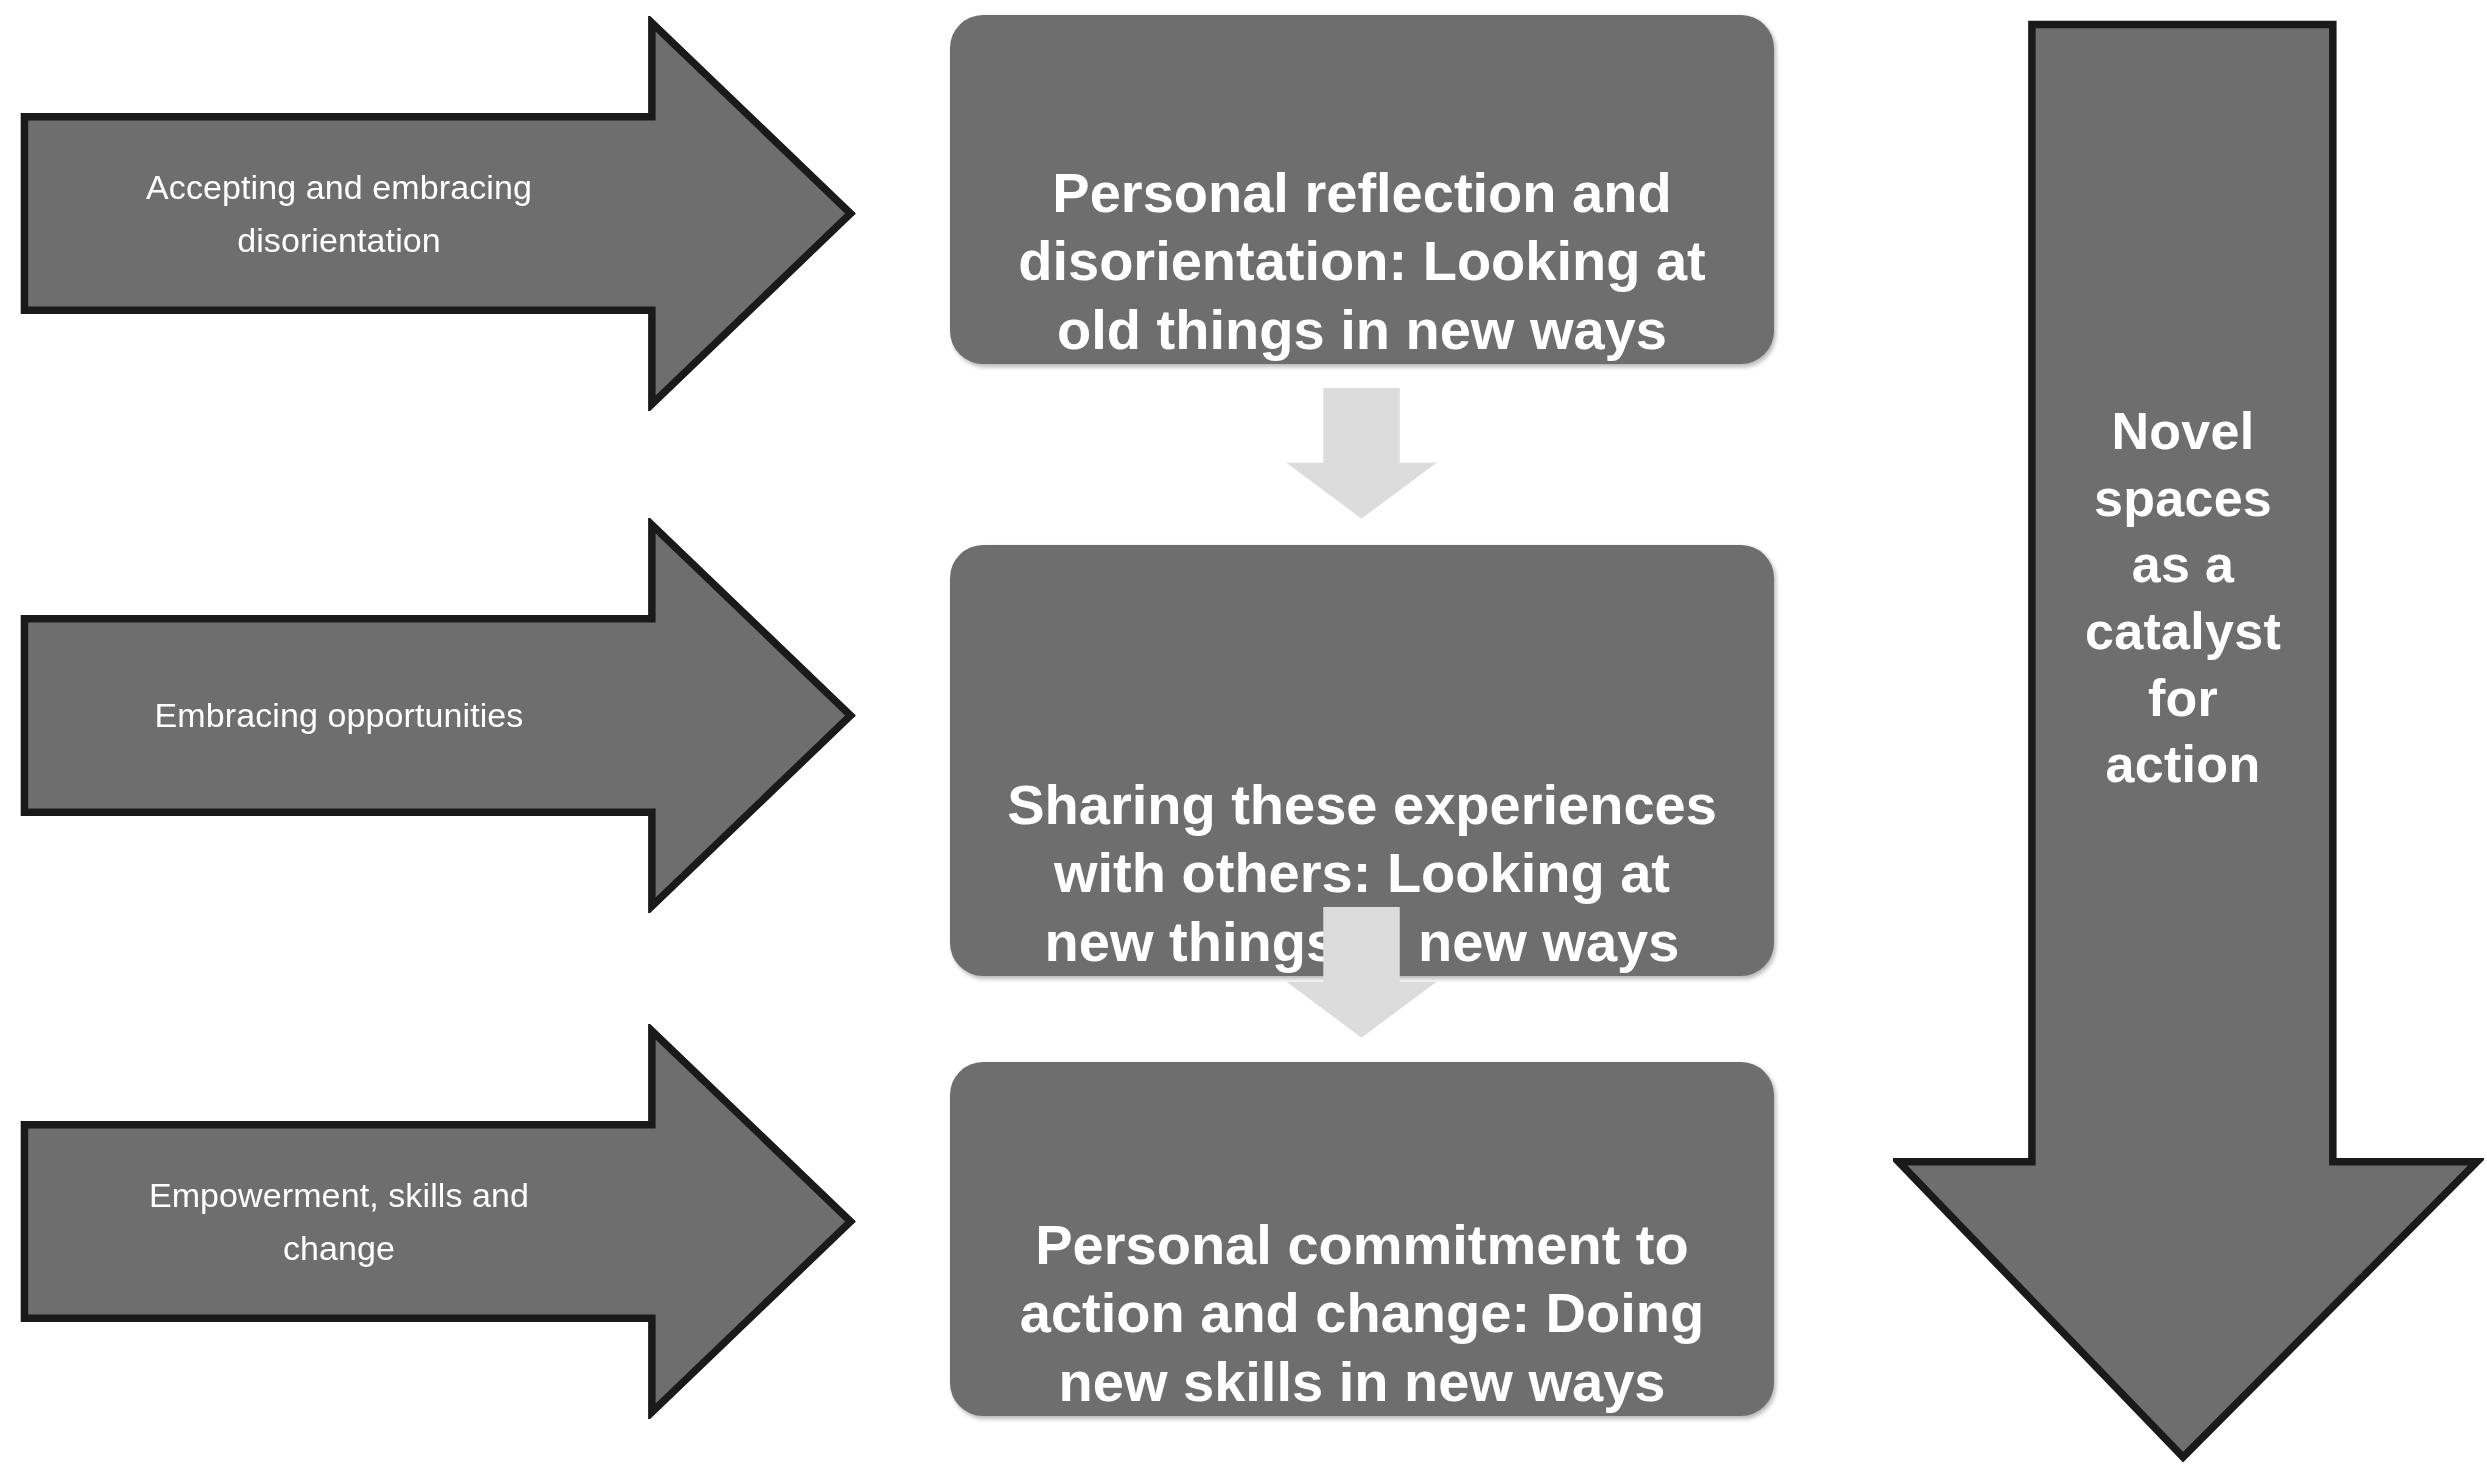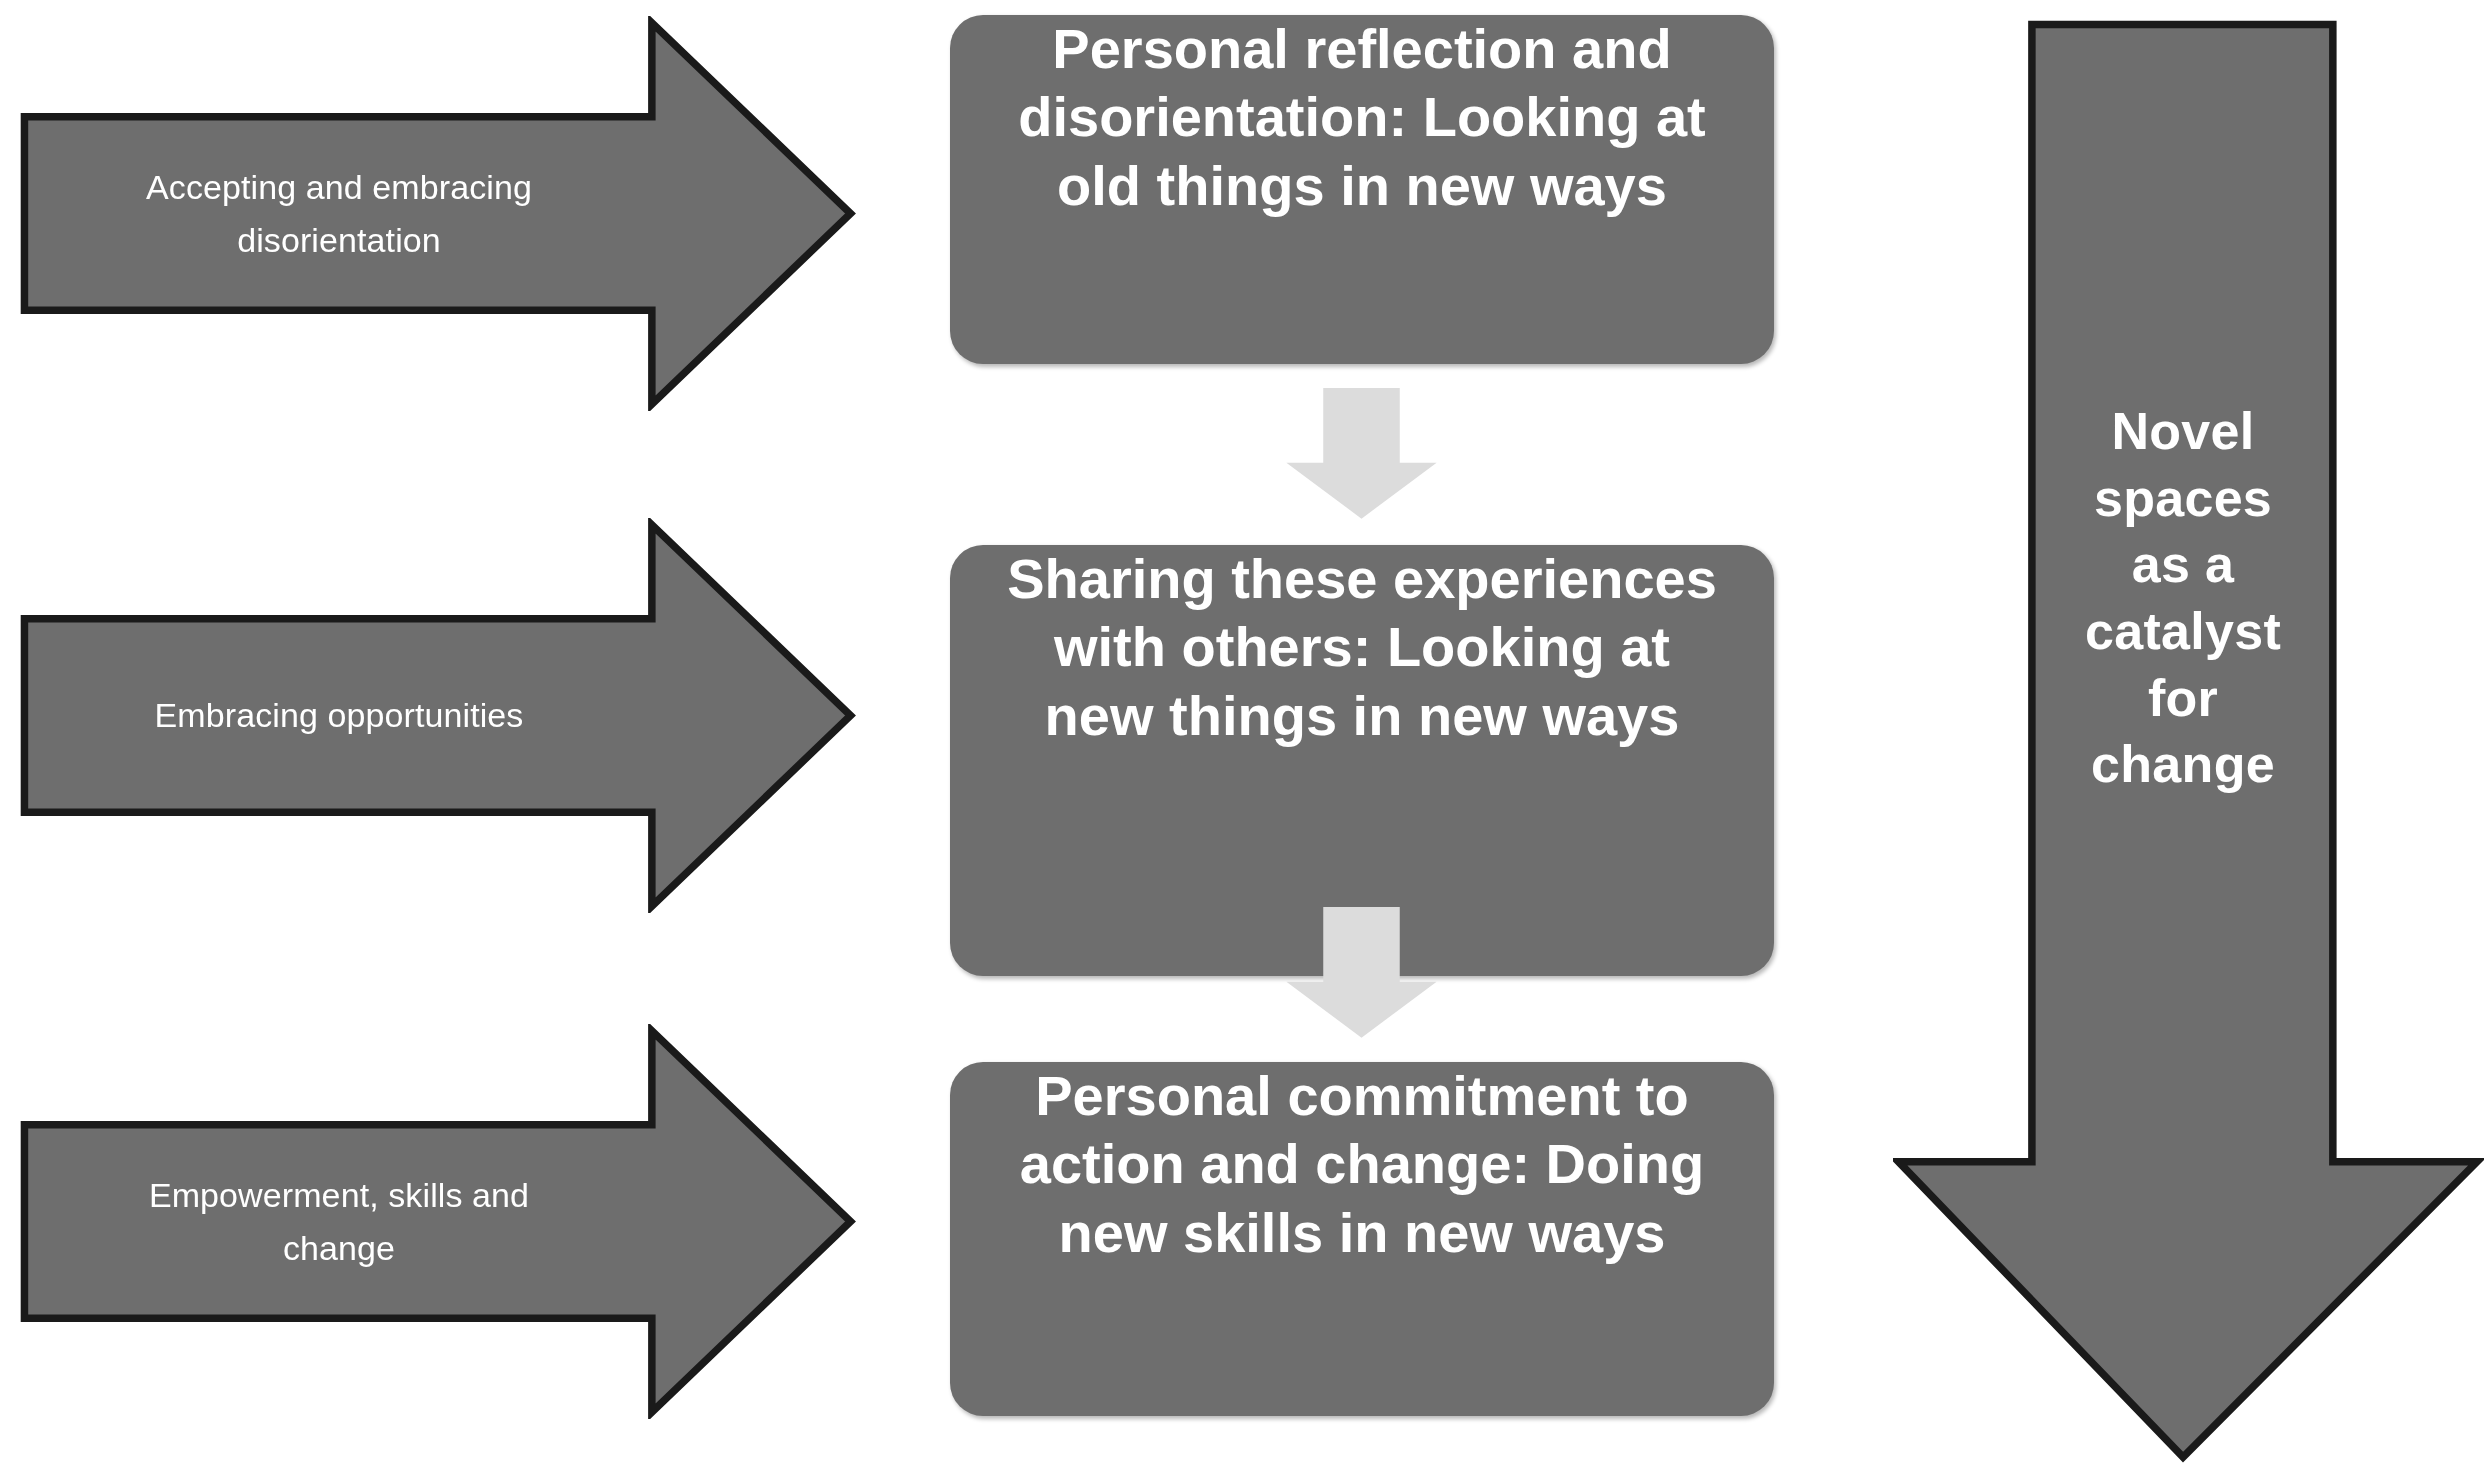--- a/index.html
+++ b/index.html
@@ -46,21 +46,21 @@
     letter-spacing: 0.1px;
   }
 
   
   .stage-box {
     position: absolute;
     background: #6E6E6E;
     border-radius: 33px;
     box-shadow: 2px 2.7px 4.1px rgba(0,0,0,0.28);
     display: flex;
-    align-items: flex-start;
+    align-items: flex-end;
     justify-content: center;
   }
   .stage-box .label {
     position: static;
     display: block;
     color: #ffffff;
     font-size: 56px;
     font-weight: 700;
     line-height: 1.22;
     text-align: center;
@@ -139,17 +139,17 @@
 
   <div class="shape catalyst" style="left:1893px; top:19px; width:591px; height:1445px;">
     <svg viewBox="0 0 868 2122" preserveAspectRatio="none">
       <polygon points="204,8 646,8 646,1678 858,1678 426,2112 8,1678 204,1678" fill="#6E6E6E" stroke="#1a1a1a" stroke-width="11" stroke-linejoin="miter"></polygon>
     </svg>
     <div class="label" style="left:123px; top:368px; width:334px; height:422px;">Novel
 spaces
 as a
 catalyst
 for
-change</div>
+action</div>
   </div>
 
 </div>
 
 
 </body></html>

